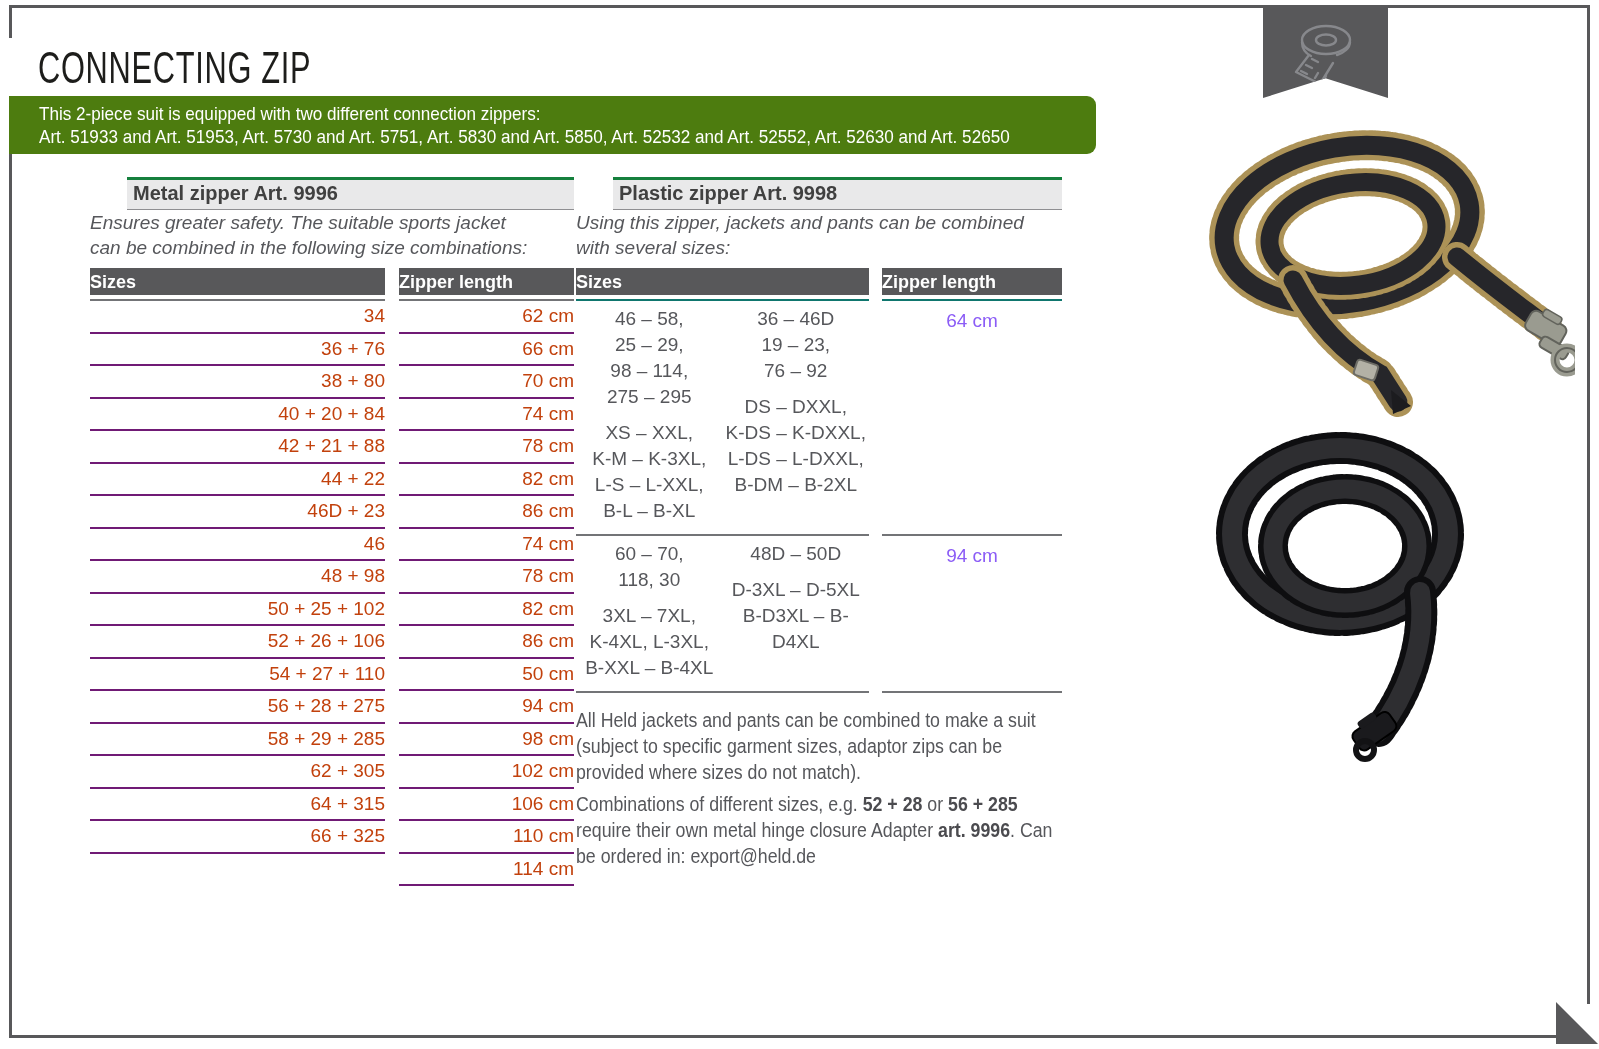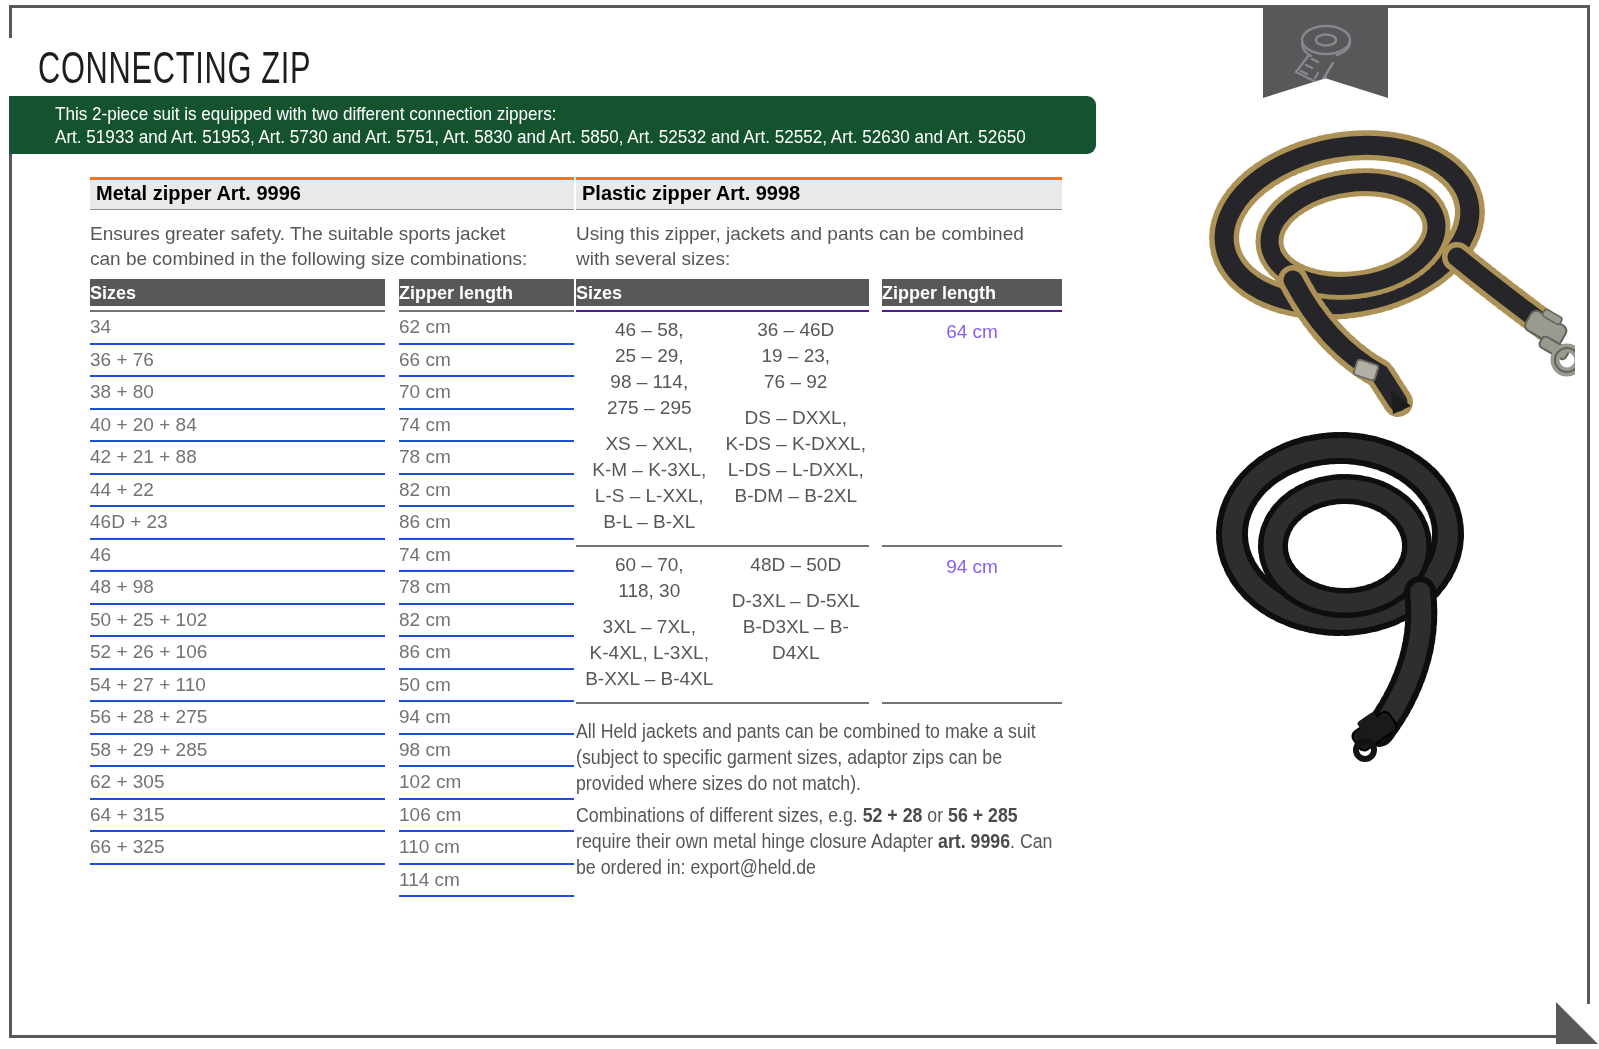--- a/index.html
+++ b/index.html
@@ -12,57 +12,57 @@
   .b-left-a{left:9px;top:5px;width:3px;height:33px;}
   .b-left-b{left:9px;top:96px;width:3px;height:942px;}
   .b-right{left:1587px;top:5px;width:3px;height:999px;}
   .b-bottom{left:9px;top:1035px;width:1549px;height:3px;}
   .fold{position:absolute;left:1556px;top:1002px;width:42px;height:42px;background:#58585a;
         clip-path:polygon(0 0,100% 100%,0 100%);z-index:2;}
 
   
   .title{position:absolute;left:38px;top:46px;font-size:44px;line-height:44px;color:#1d1d1b;
          transform:scaleX(0.70);transform-origin:left top;white-space:nowrap;letter-spacing:1px;z-index:3;}
-  .banner{position:absolute;left:9px;top:96px;width:1087px;height:58px;background:#14532d;
-          border-radius:0 9px 9px 0;box-sizing:border-box;padding:6px 0 0 46px;z-index:4;}
+  .banner{position:absolute;left:9px;top:96px;width:1087px;height:58px;background:#4d7c0f;
+          border-radius:0 9px 9px 0;box-sizing:border-box;padding:6px 0 0 30px;z-index:4;}
   .banner .line{color:#ffffff;font-size:19px;line-height:23px;transform:scaleX(0.90);
                 transform-origin:left center;white-space:nowrap;}
 
   
   .section{position:absolute;top:177px;z-index:3;}
   .sec-metal{left:90px;width:484px;}
   .sec-plastic{left:576px;width:486px;}
-  .sec-head{border-top:3px solid #f97316;border-bottom:1px solid #8f8f92;background:#e9e9ea;
-            padding:2px 0 4px 6px;font-size:20px;font-weight:bold;color:#000000;}
-  .intro{margin-top:11px;font-size:19px;line-height:25px;color:#56575b;white-space:pre-line;}
+  .sec-head{border-top:3px solid #15803d;border-bottom:1px solid #8f8f92;background:#e9e9ea;
+            padding:2px 0 4px 6px;font-size:20px;font-weight:bold;color:#404040;margin-left:37px;}
+  .intro{font-size:19px;line-height:25px;color:#56575b;white-space:pre-line;font-style:italic;}
   .thead{background:#58585a;color:#fff;font-weight:bold;font-size:18px;
          height:27px;line-height:28px;}
 
   
   .metal-table{margin-top:8px;display:flex;gap:14px;}
   .col-sizes{width:295px;}
   .col-len{flex:1;}
   .metal-table .thead{margin-bottom:4px;}
   .rows{border-top:2px solid #737477;}
-  .rows .trow{height:30.5px;line-height:30.5px;text-align:left;font-size:19px;color:#737373;
-              border-bottom:2px solid #1d4ed8;overflow:hidden;}
+  .rows .trow{height:30.5px;line-height:30.5px;text-align:right;font-size:19px;color:#c2410c;
+              border-bottom:2px solid #701a75;overflow:hidden;}
 
   
   .ptable{margin-top:8px;}
   .phead-row{display:flex;margin-bottom:4px;}
   .pth-sizes{width:293px;}
   .pgap{width:13px;}
   .pth-len{flex:1;}
   .pgroup{display:flex;}
   .pgroup .gsz{width:293px;border-bottom:2px solid #737477;box-sizing:border-box;
                padding:5px 0 10px;display:flex;}
   .pgroup .ggap{width:13px;}
   .pgroup .glen{flex:1;border-bottom:2px solid #737477;text-align:center;font-size:19px;
                 color:#8b5cf6;padding-top:9px;box-sizing:border-box;}
-  .pgroup:first-child .gsz,.pgroup:first-child .glen{border-top:2px solid #4c1d95;}
+  .pgroup:first-child .gsz,.pgroup:first-child .glen{border-top:2px solid #0f766e;}
   .gsz .sub{width:50%;text-align:center;font-size:19px;line-height:26px;color:#56575b;}
   .gsz .blk{white-space:pre-line;}
   .gsz .blk2{margin-top:10px;}
 
   .note{margin-top:14px;width:534px;transform:scaleX(0.91);transform-origin:left top;
         font-size:19.5px;line-height:26px;color:#56575b;}
   .note .b{font-weight:bold;color:#4b4b4f;}
   .note2{margin-top:6px;}
 
   

